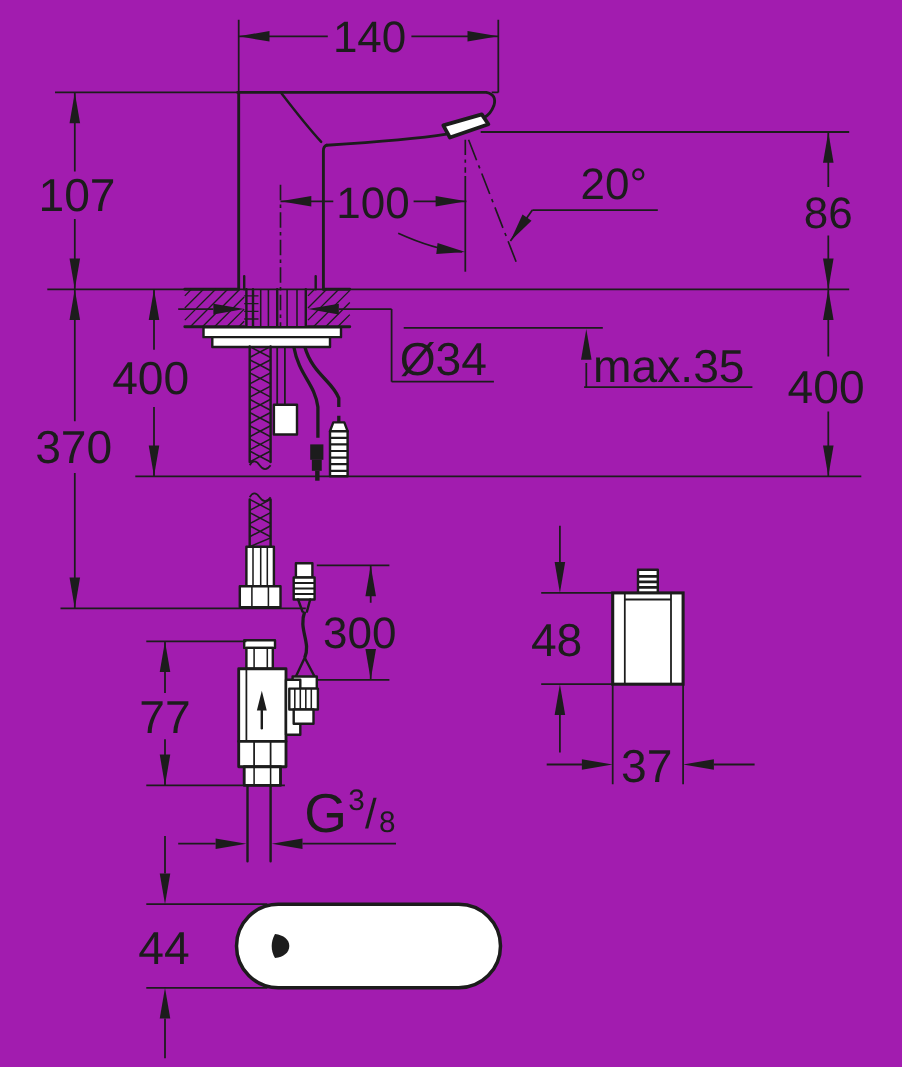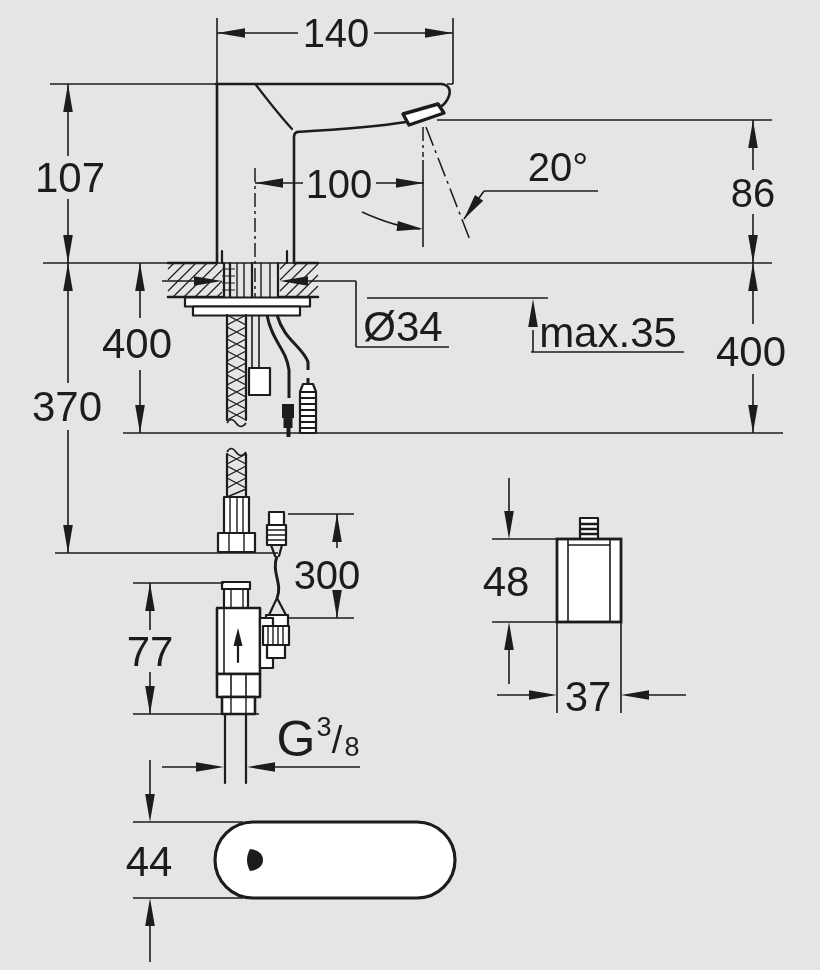--- a/index.html
+++ b/index.html
@@ -1,16 +1,16 @@
 <!DOCTYPE html>
 <html><head>
 <meta charset="utf-8">
 <style>
   html,body{margin:0;padding:0;background:#ffffff;}
-  #stage{position:relative;width:820px;height:970px;background:#e5e5e5;overflow:hidden;}
+  #stage{position:relative;width:820px;height:970px;background:#a21caf;overflow:hidden;}
   svg{display:block;}
   text{font-family:"Liberation Sans","DejaVu Sans",sans-serif;fill:#1c1c1c;}
   .d40{font-size:40px;}
   .d42{font-size:42px;}
   .d50{font-size:50px;}
   .d27{font-size:27px;}
   .d38{font-size:38px;}
   .o{stroke:#1c1c1c;fill:none;stroke-width:2.6;stroke-linecap:round;stroke-linejoin:round;}
   .o2{stroke:#1c1c1c;fill:none;stroke-width:2.2;stroke-linecap:round;stroke-linejoin:round;}
   .o3{stroke:#1c1c1c;fill:none;stroke-width:3.4;stroke-linejoin:round;}

